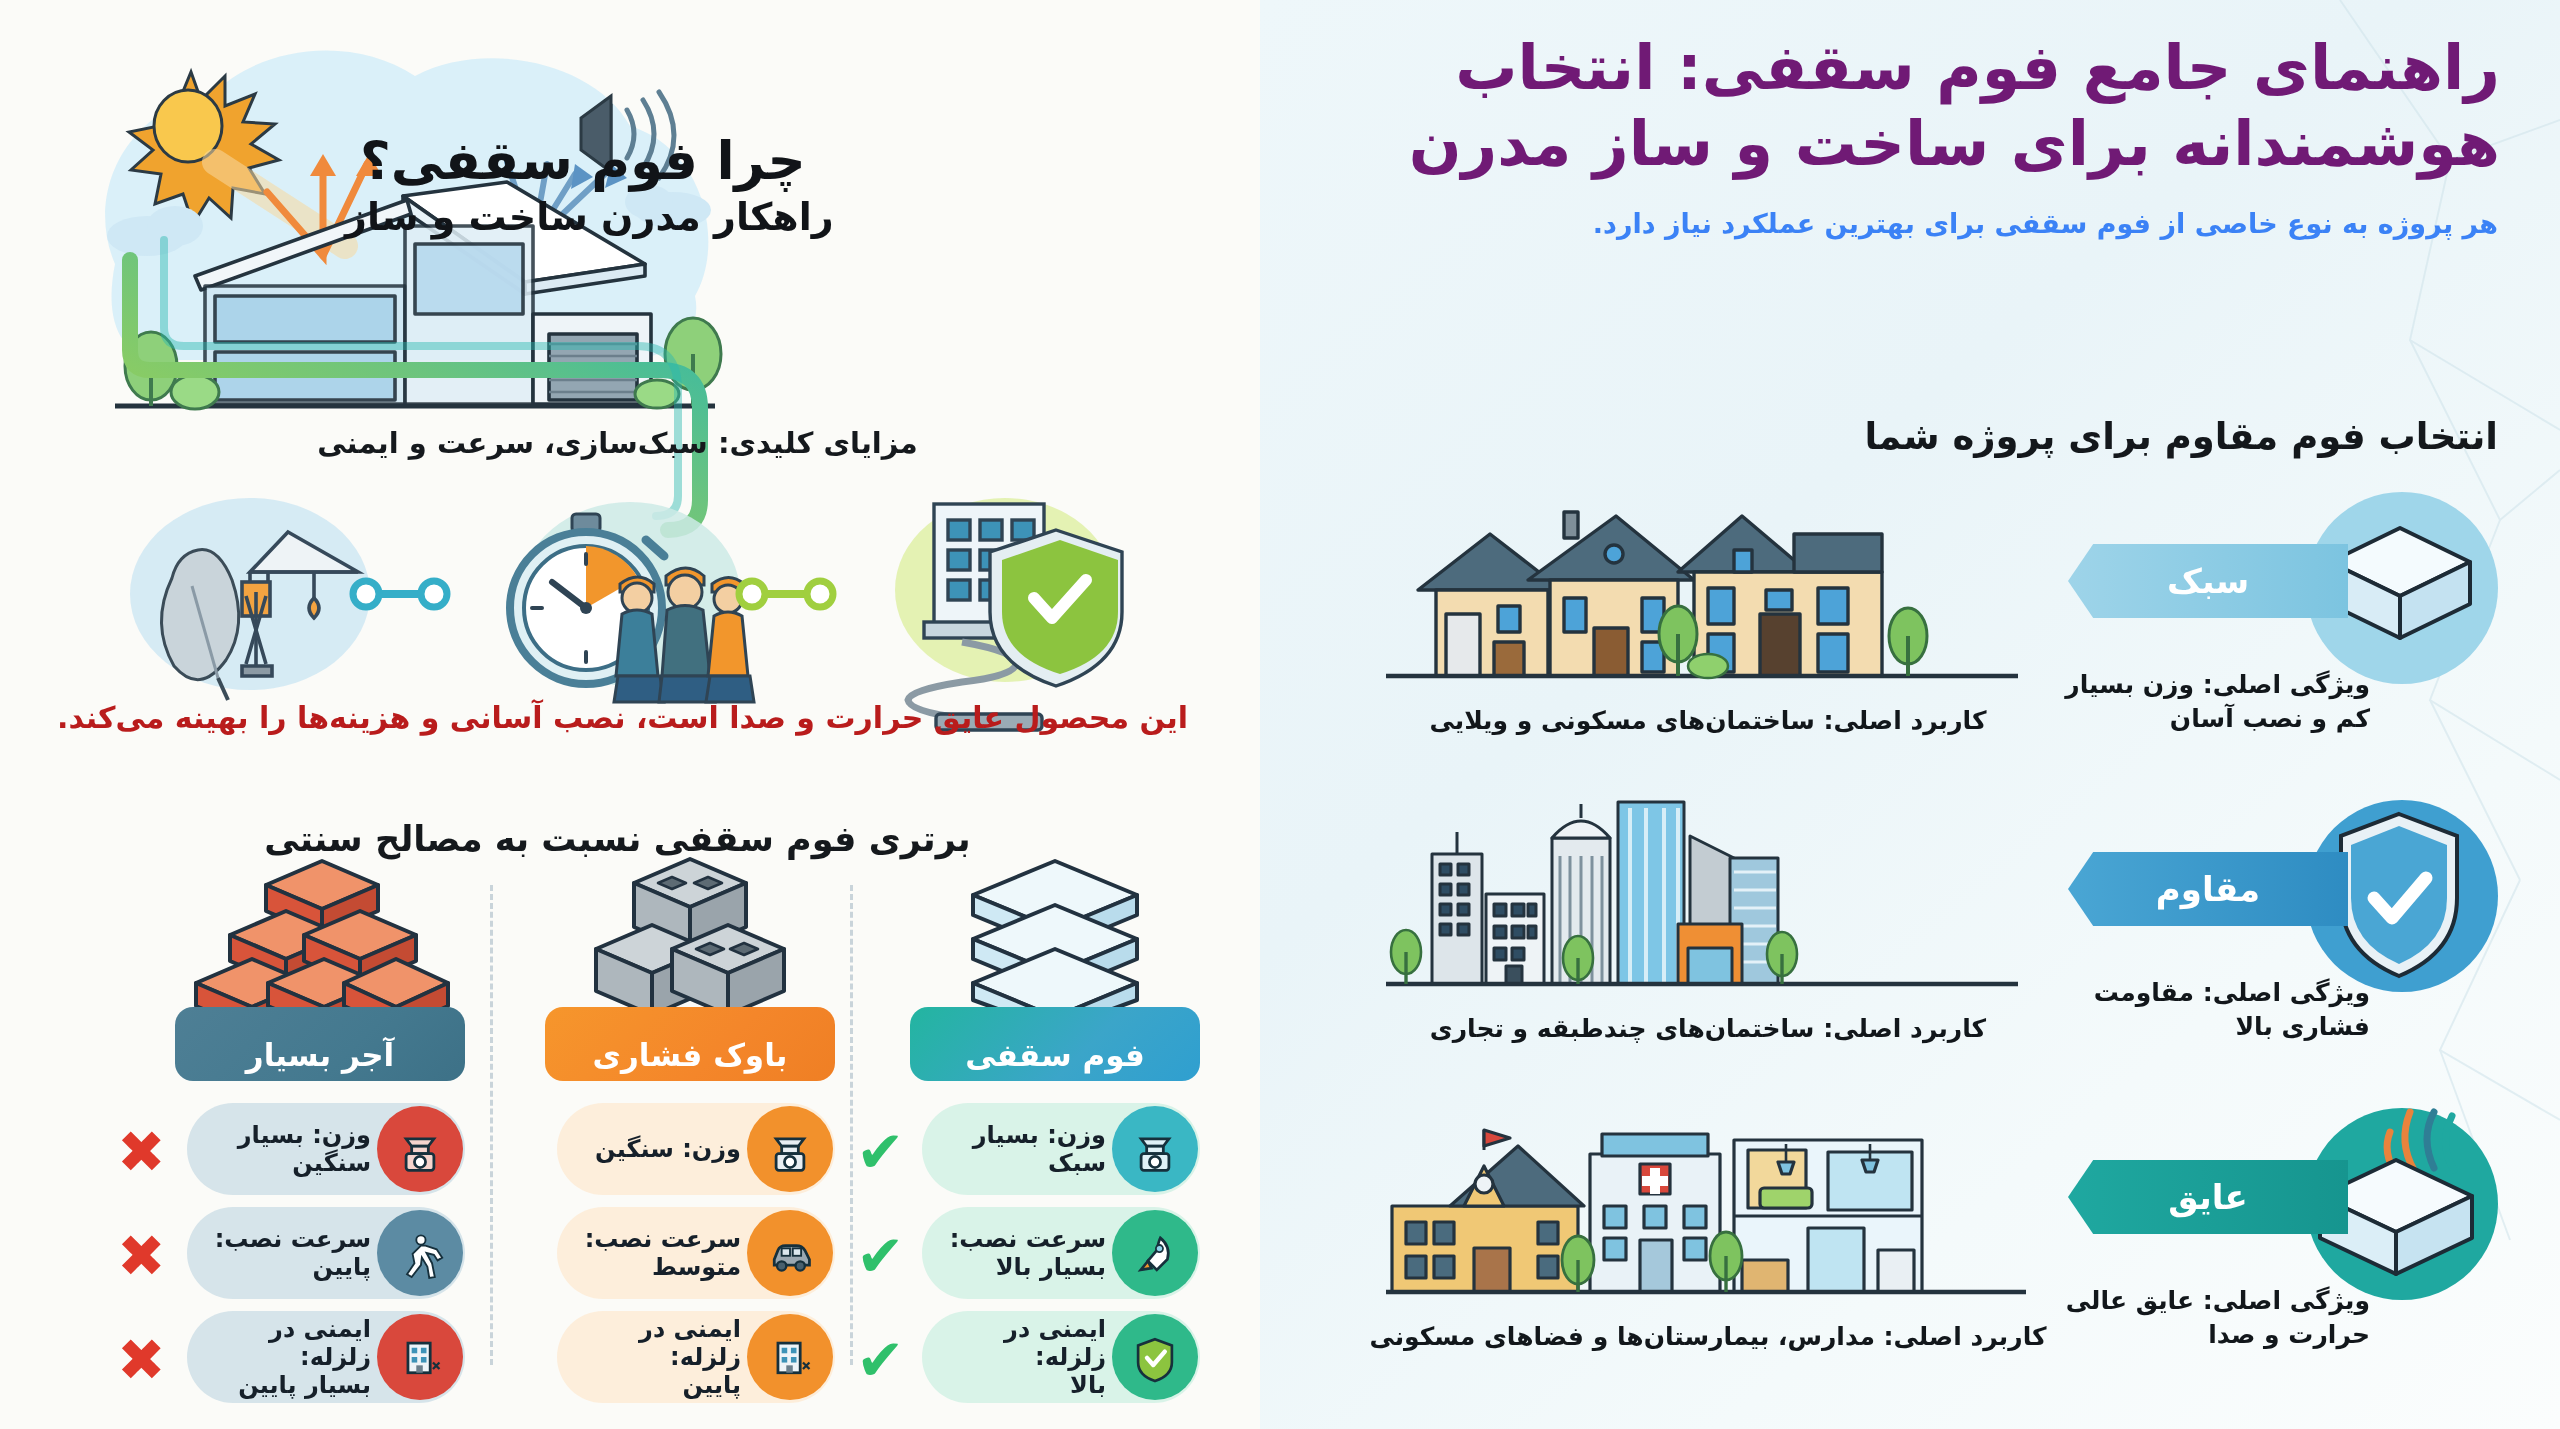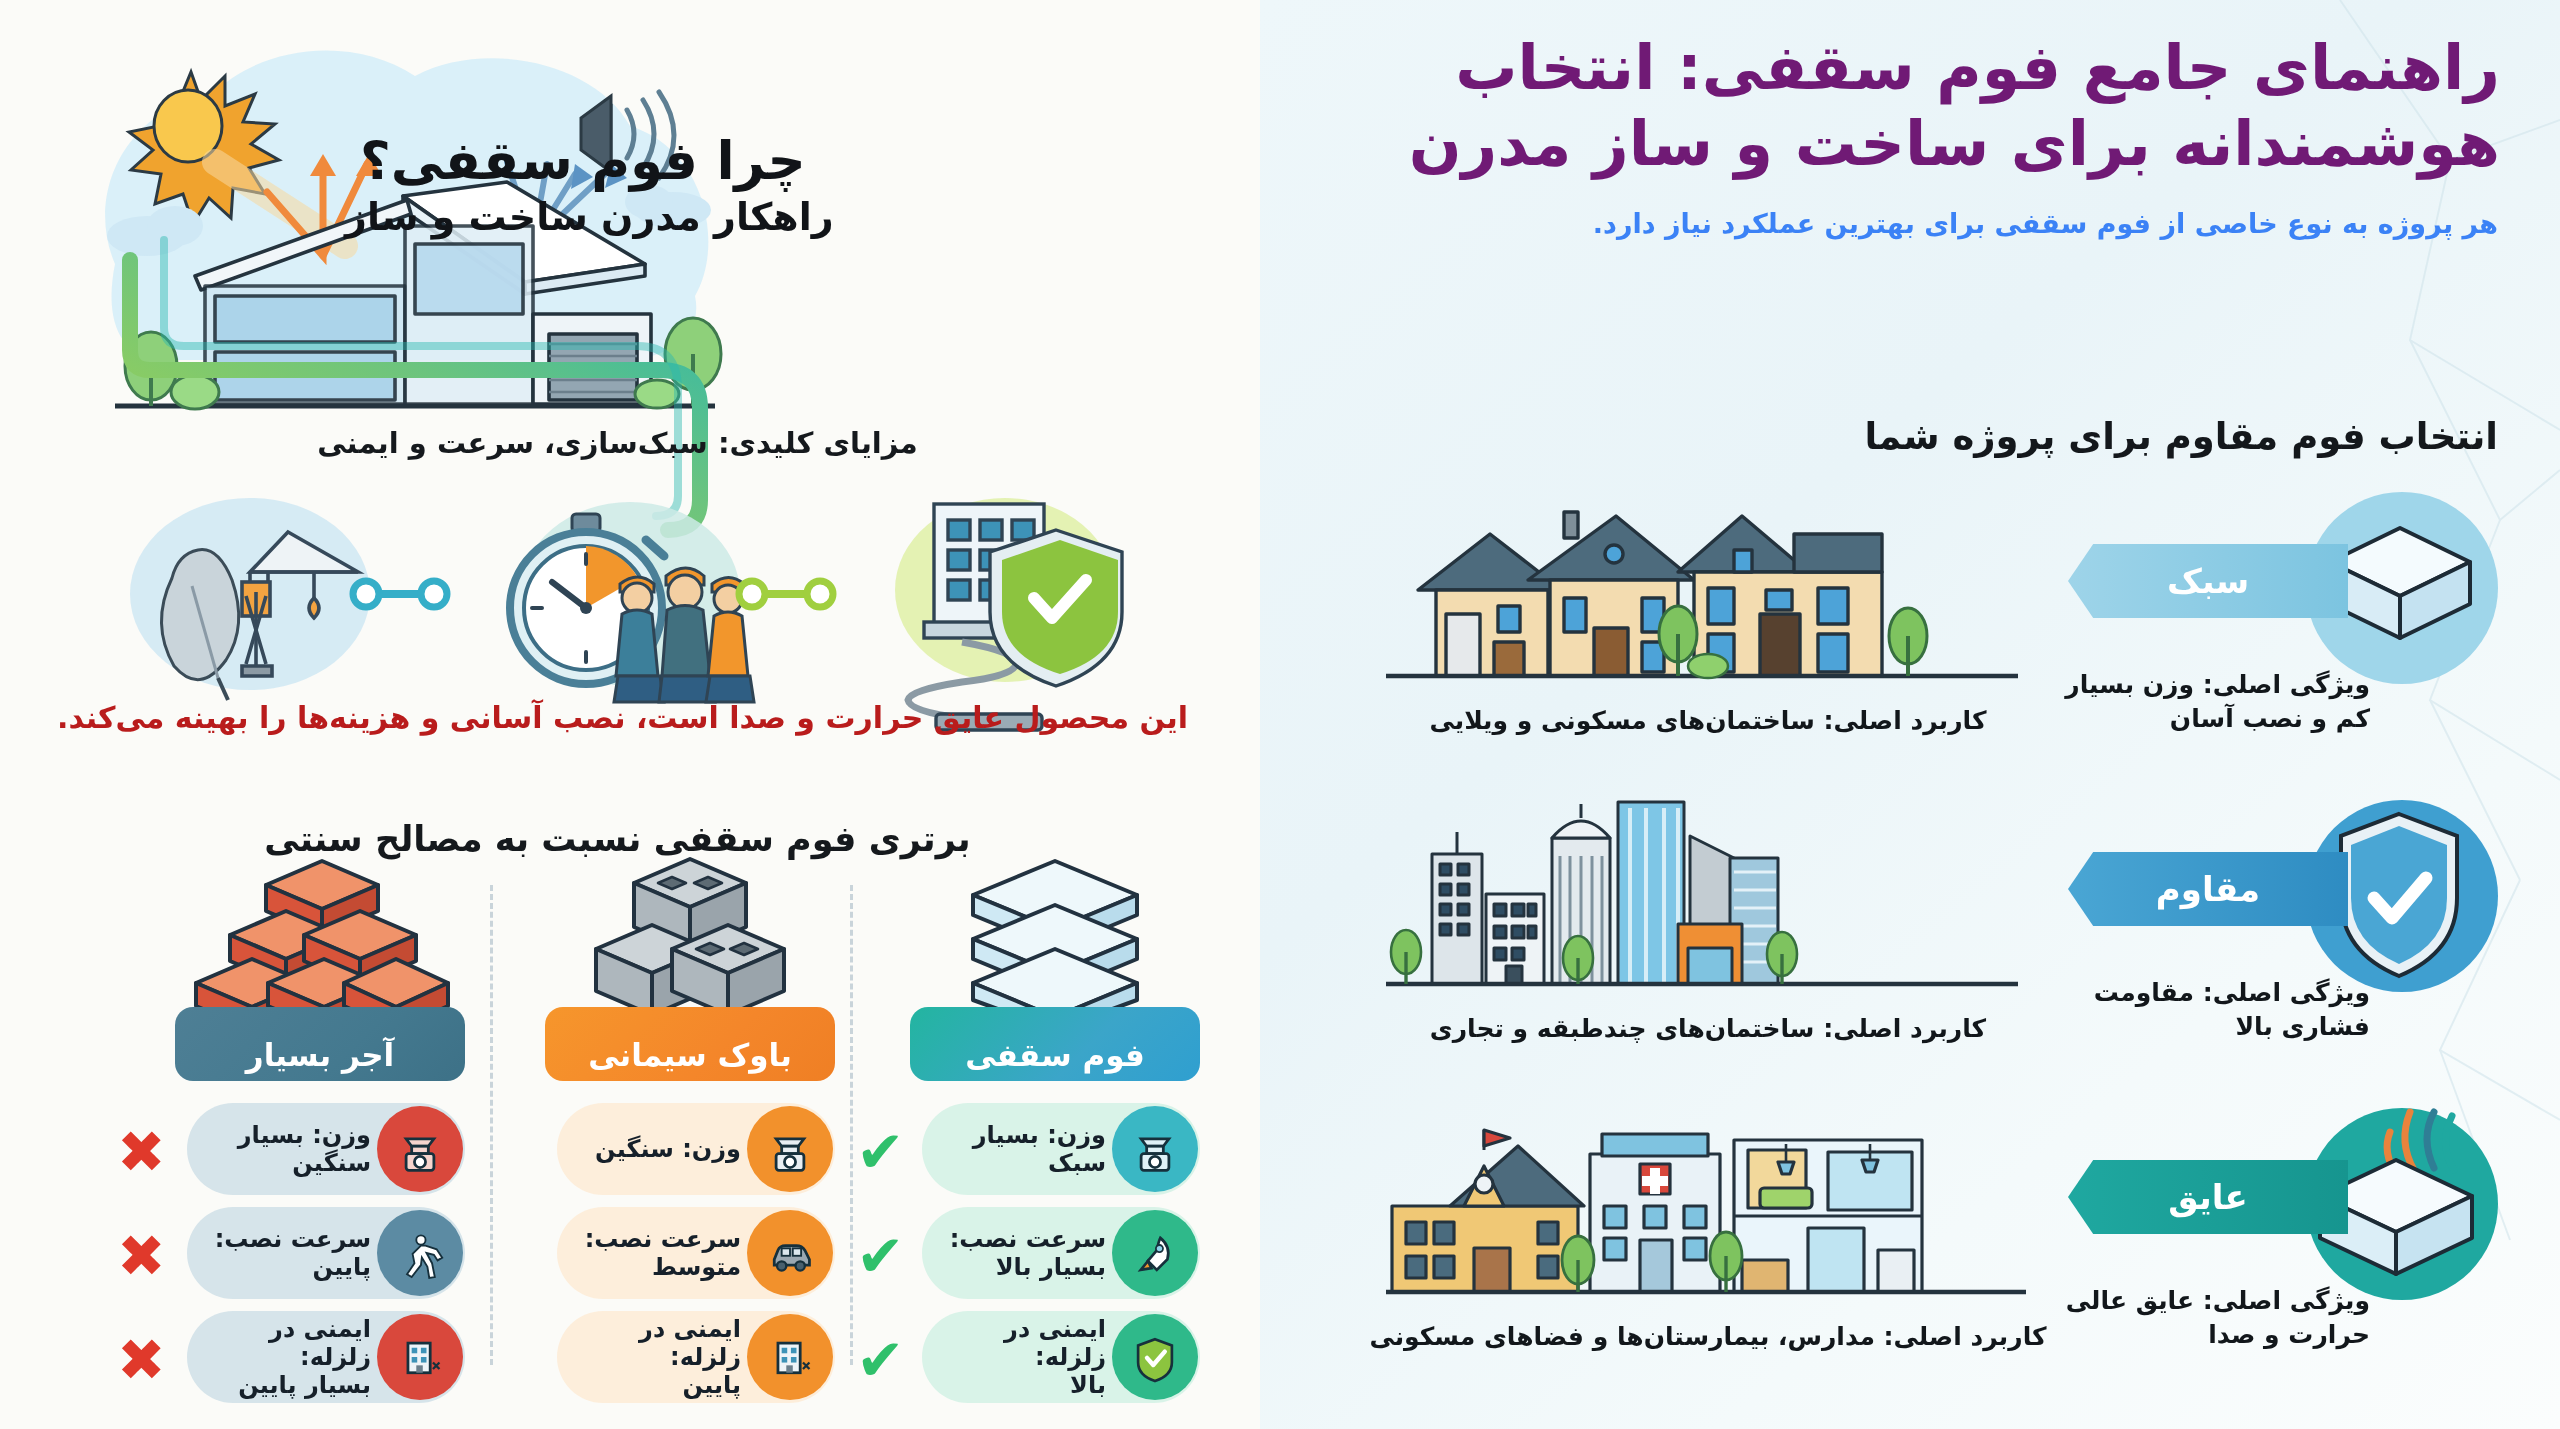--- a/index.html
+++ b/index.html
@@ -477,21 +477,21 @@
             <path d="M168,70 L224,94 L168,118 L112,94 Z" fill="#cdd4d8"></path>
             <path d="M112,94 L168,118 L168,160 L112,136 Z" fill="#aeb7bd"></path>
             <path d="M224,94 L168,118 L168,160 L224,136 Z" fill="#9aa4ab"></path>
             <g fill="#5d6b74" stroke="#223240" stroke-width="2.6">
               <path d="M150,88 l14,6 l-14,6 l-14,-6 z"></path>
               <path d="M184,88 l14,6 l-14,6 l-14,-6 z"></path>
             </g>
           </g>
         </svg>
       </div>
-      <div class="chip chip-block rtl">باوک سیمانی</div>
+      <div class="chip chip-block rtl">باوک فشاری</div>
 
       <div class="rowbar bar-block r1">
         <div class="ic ic-block">
           <svg viewBox="0 0 54 54" width="50" height="50">
             <g stroke="#16303c" stroke-width="3" fill="#e8eef2">
               <path d="M12,16 h30 l-6,8 h-18 z"></path>
               <rect x="18" y="24" width="18" height="8"></rect>
               <rect x="12" y="32" width="30" height="18" rx="3"></rect>
               <circle cx="27" cy="41" r="6" fill="#fff"></circle>
             </g>

